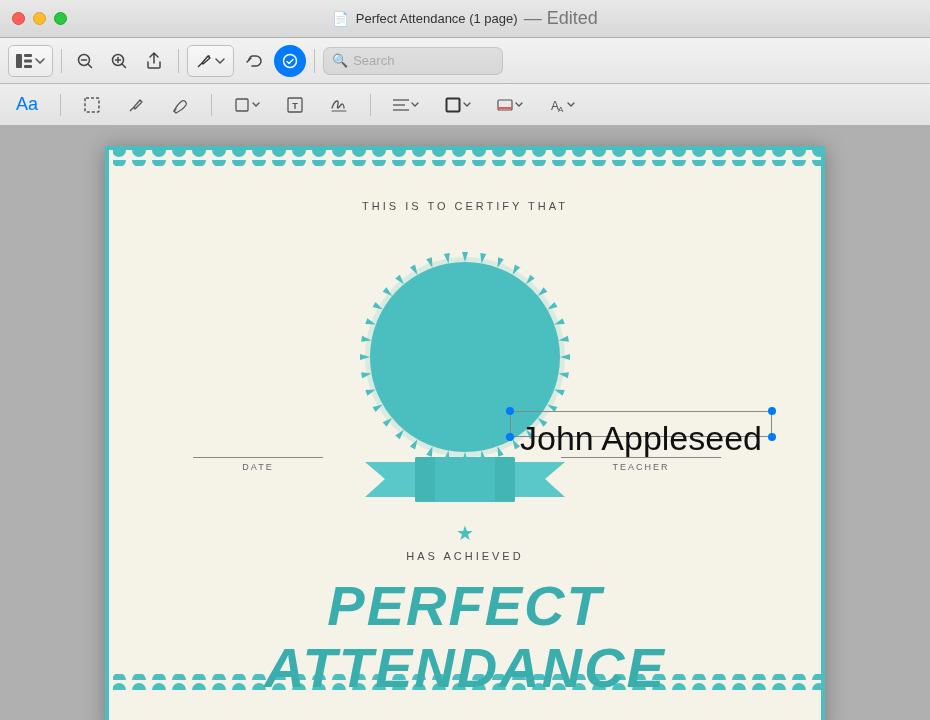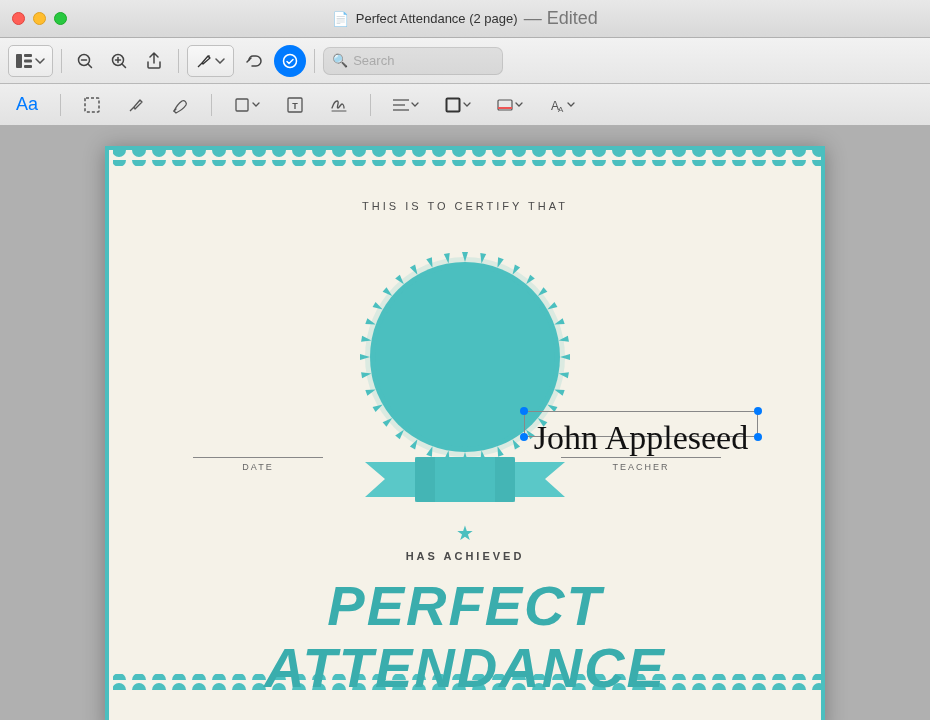--- a/index.html
+++ b/index.html
@@ -290,21 +290,21 @@
       color: #4bbfbf;
       font-size: 20px;
       margin-top: 10px;
     }
 
     .cert-has-achieved {
       font-size: 11px;
       letter-spacing: 3px;
       color: #4a4a4a;
       text-transform: uppercase;
-      font-weight: 700;
+      font-weight: 400;
       margin-top: 5px;
     }
 
     .cert-main-text {
       font-size: 56px;
       font-weight: 900;
       color: #3aadad;
       text-transform: uppercase;
       letter-spacing: 2px;
       text-align: center;
@@ -318,21 +318,21 @@
 <body>
 
 <div class="title-bar">
   <div class="traffic-lights">
     <div class="traffic-light tl-red"></div>
     <div class="traffic-light tl-yellow"></div>
     <div class="traffic-light tl-green"></div>
   </div>
   <div class="title-text">
     <span class="title-doc-icon">📄</span>
-    <span>Perfect Attendance (2 page)</span>
+    <span>Perfect Attendance (1 page)</span>
     <span class="title-edited">— <span>Edited</span></span>
   </div>
 </div>
 
 <div class="toolbar">
 
   <div class="sidebar-toggle">
     <svg width="16" height="14" viewBox="0 0 16 14" fill="none">
       <rect x="0" y="0" width="6" height="14" rx="1" fill="#555"></rect>
       <rect x="8" y="0" width="8" height="3" rx="1" fill="#555"></rect>
@@ -680,21 +680,21 @@
 
           <div style="position:relative;">
 
             <div style="position:absolute; top:-10px; left:-10px; right:-10px; bottom:20px; border: 1px solid #888;"></div>
 
             <div style="position:absolute; top:-14px; left:-14px; width:8px; height:8px; background:#007aff; border-radius:50%;"></div>
             <div style="position:absolute; top:-14px; right:-14px; width:8px; height:8px; background:#007aff; border-radius:50%;"></div>
             <div style="position:absolute; bottom:16px; left:-14px; width:8px; height:8px; background:#007aff; border-radius:50%;"></div>
             <div style="position:absolute; bottom:16px; right:-14px; width:8px; height:8px; background:#007aff; border-radius:50%;"></div>
 
-            <div class="sig-text" style="font-family:Liberation Serif, serif; font-size:34px; color:#111; position:relative; z-index:1; white-space:nowrap;">John Appleseed</div>
+            <div class="sig-text" style="font-family:Liberation Sans, sans-serif; font-size:34px; color:#111; position:relative; z-index:1; white-space:nowrap;">John Appleseed</div>
           </div>
           <div class="cert-line" style="width:160px;"></div>
           <div class="cert-line-label">TEACHER</div>
         </div>
       </div>
 
       <div style="width:220px; position:relative; margin-top:-40px;">
         <svg width="220" height="80" viewBox="0 0 220 80">
 
           <polygon points="10,20 80,20 80,55 10,55 30,37" fill="#5ac8c8"></polygon>

